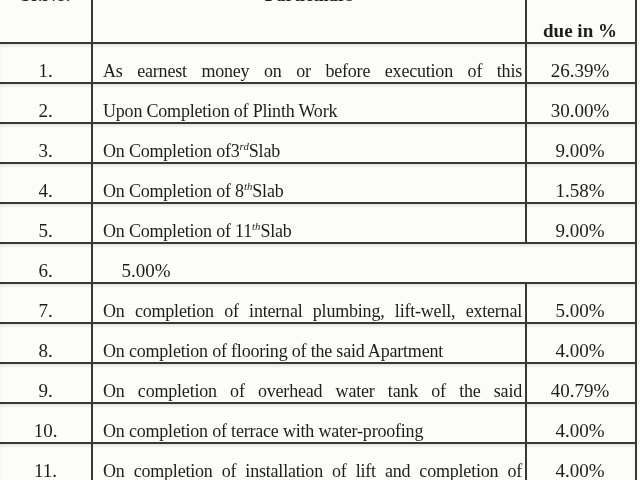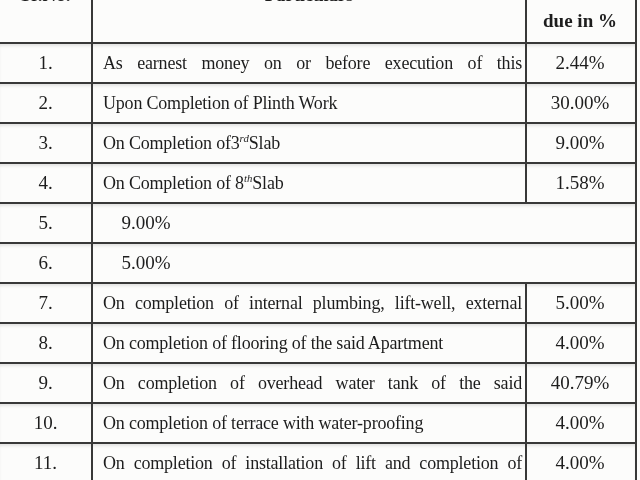--- a/index.html
+++ b/index.html
@@ -28,21 +28,21 @@
     border-top: 2px solid var(--border);
     box-shadow: inset 0 3px 3px -1px rgba(110,110,110,0.18);
   }
   .row.header {
     height: 42px;
     border-top: none;
     box-shadow: none;
   }
   .cell {
     display: flex;
-    align-items: center;
+    align-items: flex-end;
     overflow: hidden;
   }
   .cell.sr {
     width: 93px;
     border-right: 2px solid var(--border);
     justify-content: center;
     font-size: 19px;
   }
   .cell.particulars {
     width: 434px;
@@ -107,21 +107,21 @@
         <span class="due-label">due in %</span>
       </div>
     </div>
 
     <div>
   <div class="row">
     <div class="cell sr">1.</div>
     <div class="cell particulars">
       <span class="ptext justify">As earnest money on or before execution of this</span>
     </div>
-    <div class="cell due">2.44%</div>
+    <div class="cell due">26.39%</div>
   </div>
 
   <div class="row">
     <div class="cell sr">2.</div>
     <div class="cell particulars">
       <span class="ptext">Upon Completion of Plinth Work</span>
     </div>
     <div class="cell due">30.00%</div>
   </div>
 
@@ -136,20 +136,23 @@
   <div class="row">
     <div class="cell sr">4.</div>
     <div class="cell particulars">
       <span class="ptext">On Completion of 8<sup>th</sup>Slab</span>
     </div>
     <div class="cell due">1.58%</div>
   </div>
 
   <div class="row">
     <div class="cell sr">5.</div>
+    <div class="cell particulars">
+      <span class="ptext">On Completion of 11<sup>th</sup>Slab</span>
+    </div>
     <div class="cell due">9.00%</div>
   </div>
 
   <div class="row">
     <div class="cell sr">6.</div>
     <div class="cell due">5.00%</div>
   </div>
 
   <div class="row">
     <div class="cell sr">7.</div>

